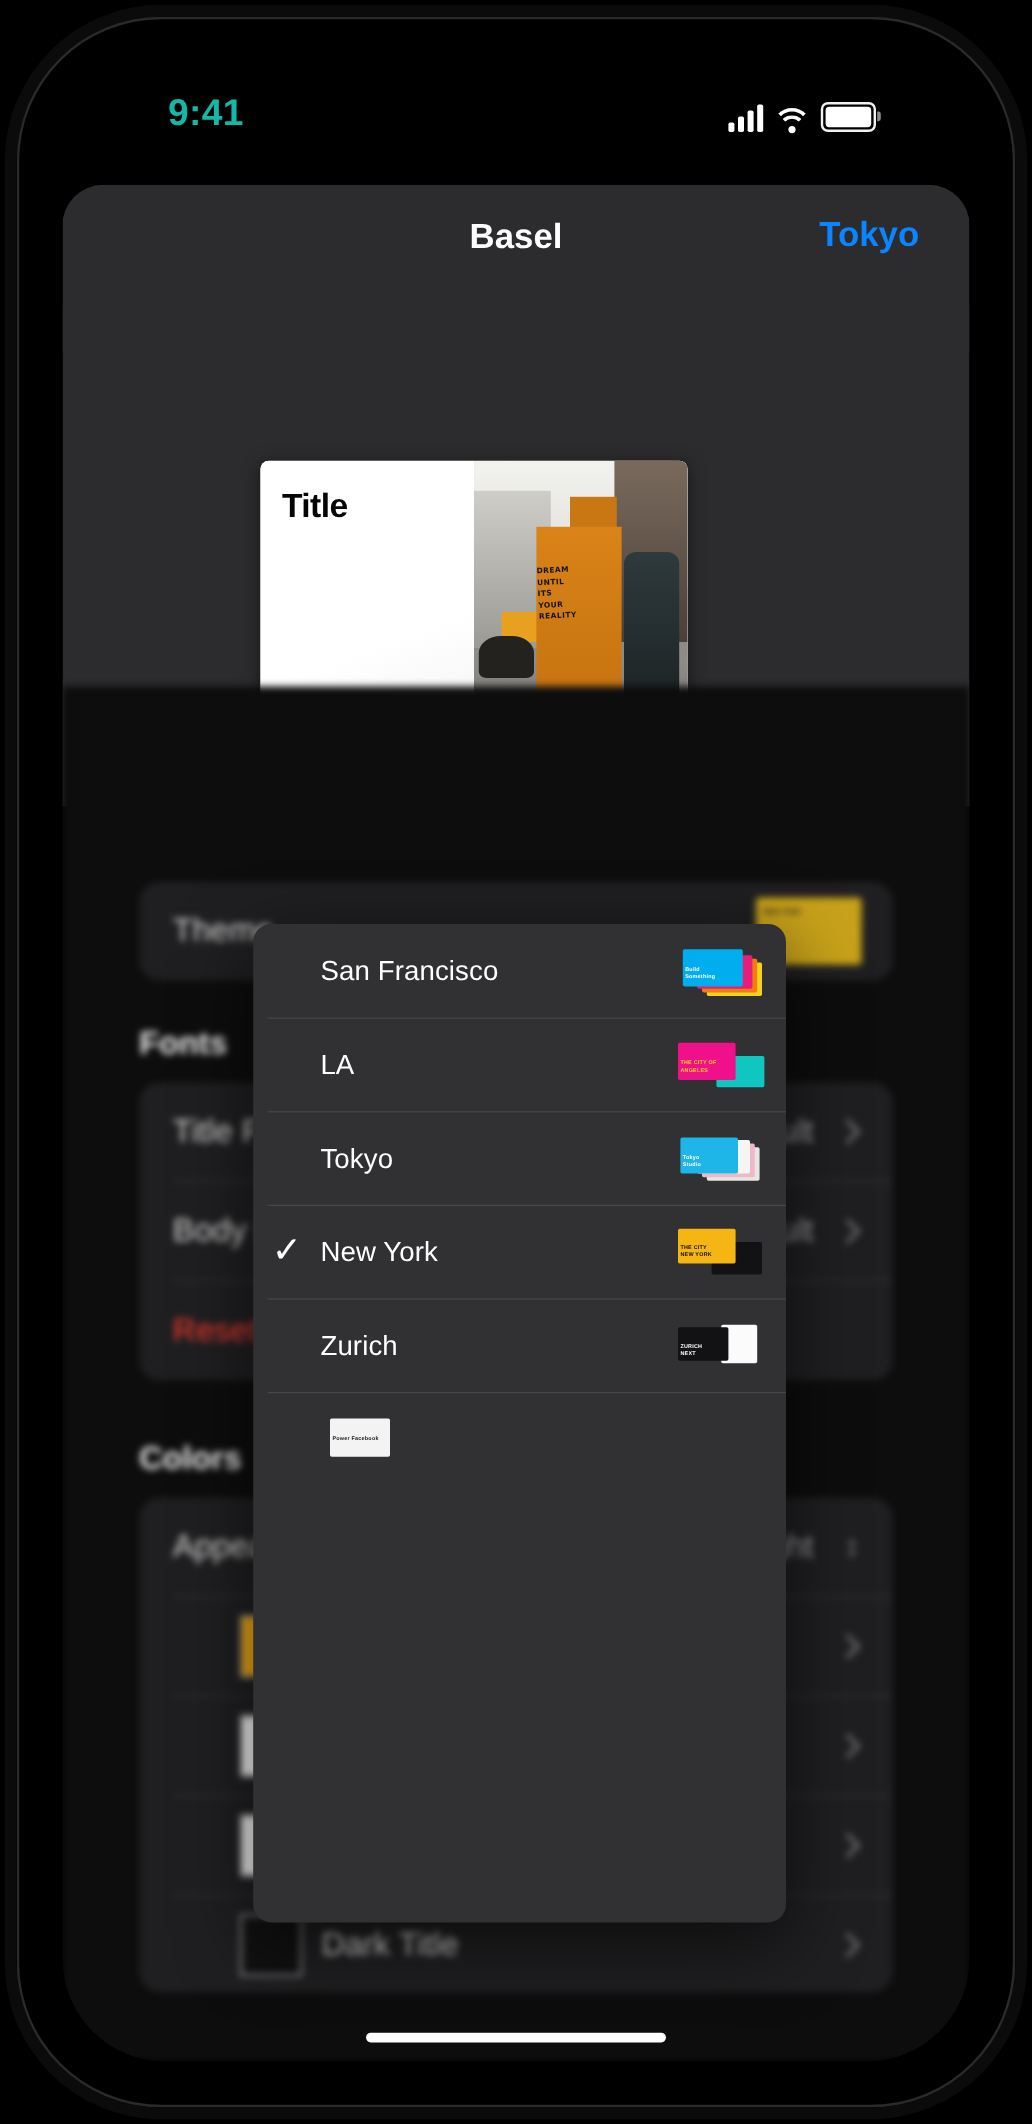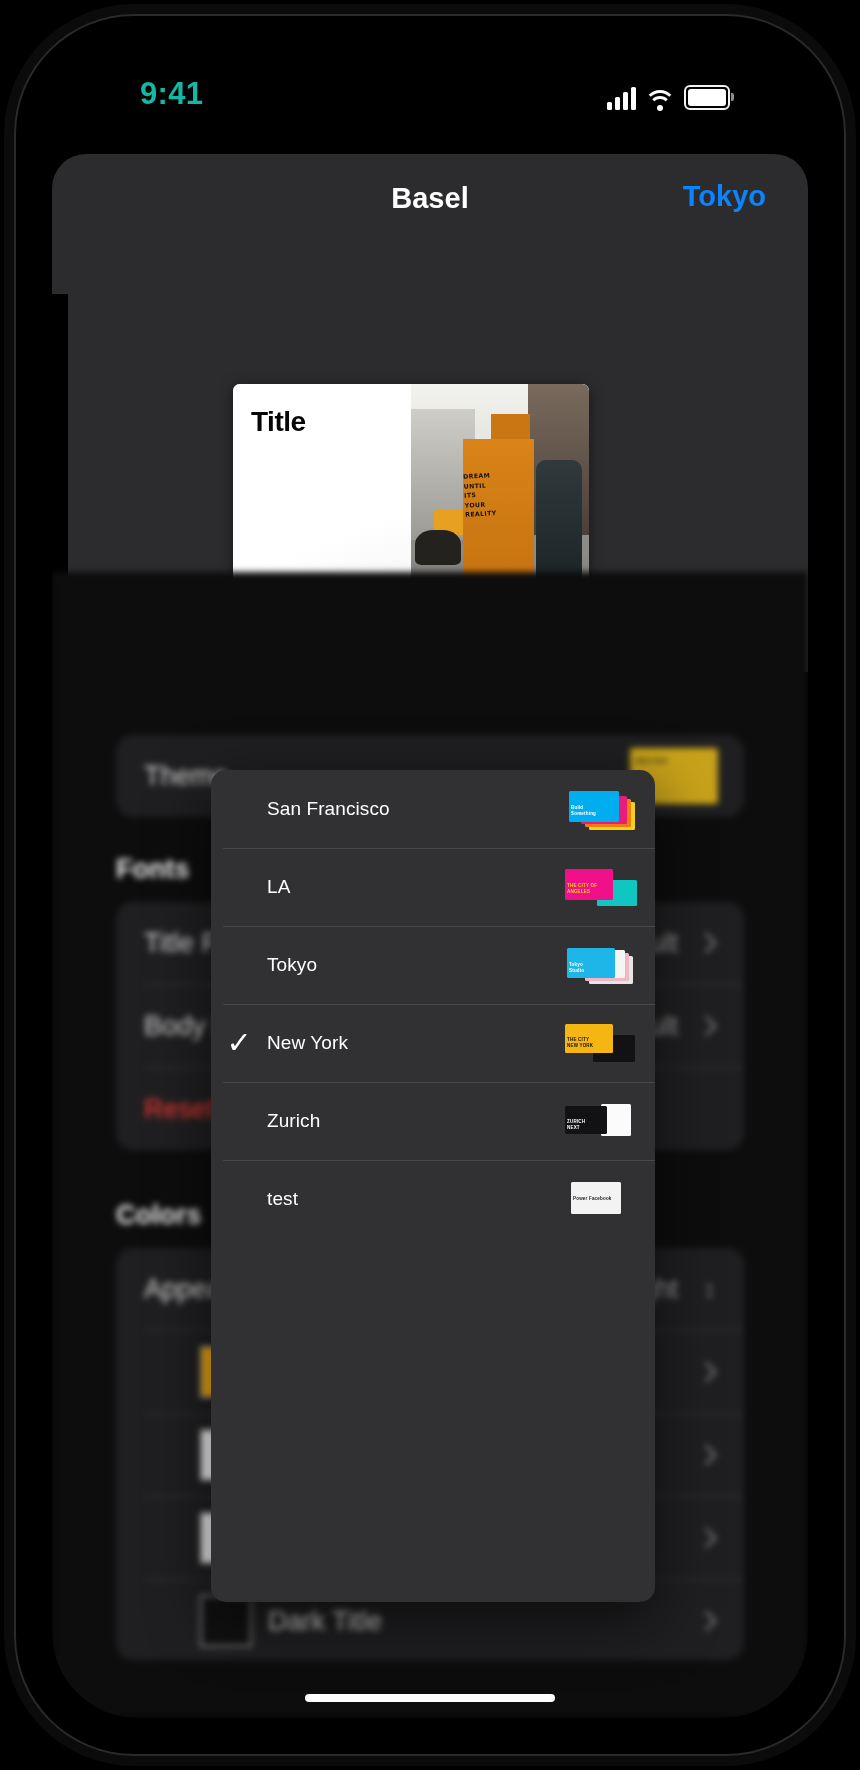--- a/index.html
+++ b/index.html
@@ -33,21 +33,21 @@
   #sheet{position:absolute;left:0;top:102px;width:756px;height:1564px;
       background:#000;border-radius:34px 34px 0 0;overflow:hidden;}
 
   
   #sheet-header{position:absolute;left:0;top:0;width:756px;height:140px;background:#2c2c2e;}
   #page-title{position:absolute;left:0;top:28px;width:756px;text-align:center;
       color:#fff;font-size:29px;font-weight:700;}
   #done-button{position:absolute;right:42px;top:26px;color:#0a84ff;font-size:29px;font-weight:700;}
 
   
-  #preview-area{position:absolute;left:16px;top:100px;width:756px;height:418px;background:#2c2c2e;}
+  #preview-area{position:absolute;left:0;top:100px;width:756px;height:418px;background:#2c2c2e;}
   #preview-card{position:absolute;left:165px;top:130px;width:356px;height:252px;
       background:#fff;border-radius:7px;overflow:hidden;display:flex;
       box-shadow:0 3px 14px rgba(0,0,0,.5);}
   #preview-left{width:178px;height:100%;background:linear-gradient(160deg,#fff 60%,#f1f1f1 100%);position:relative;}
   #preview-title{position:absolute;left:18px;top:22px;font-size:28px;font-weight:900;color:#050505;letter-spacing:-.5px;}
   #preview-photo{width:178px;height:100%;position:relative;overflow:hidden;background:#8d8b88;}
   .ph-sky{position:absolute;left:0;top:0;width:100%;height:42%;
       background:linear-gradient(180deg,#f2f2ef 0%,#dcdbd6 100%);}
   .ph-bldg-l{position:absolute;left:0;top:10%;width:36%;height:52%;
       background:linear-gradient(180deg,#cfcdc7,#9c9a95);}
@@ -91,21 +91,21 @@
       color:#8a8a8e;font-size:24px;line-height:.8;text-align:center;}
 
   
   #theme-menu{position:absolute;left:159px;top:616px;width:444px;height:832px;
       background:#313134;border-radius:15px;overflow:hidden;
       box-shadow:0 18px 60px rgba(0,0,0,.6);}
   .menu-item{position:relative;height:78px;display:flex;align-items:center;}
   .menu-item + .menu-item::before{content:"";position:absolute;left:12px;right:0;top:0;
       height:1px;background:#48484b;}
   .mi-check{width:56px;flex:none;text-align:center;color:#fff;font-size:30px;line-height:1;}
-  .mi-label{flex:1;color:#fff;font-size:19px;letter-spacing:.1px;}
+  .mi-label{flex:1;color:#fff;font-size:23px;letter-spacing:.1px;}
   .mi-thumb{width:74px;flex:none;height:46px;position:relative;margin-right:18px;}
   .tc{position:absolute;border-radius:1.5px;}
   .tc-txt{position:absolute;font-size:4.5px;font-weight:800;line-height:1.35;letter-spacing:.2px;}
 
   
   #home-indicator{position:absolute;left:50%;transform:translateX(-50%);bottom:16px;
       width:250px;height:8px;border-radius:4px;background:#fff;}
 </style>
 </head>
 <body>
@@ -284,21 +284,20 @@
             <div class="mi-label">Zurich</div>
             <div class="mi-thumb">
               <div class="tc" style="left: 38px; top: 6px; width: 30px; height: 32px; background: rgb(251, 251, 251);"></div>
               <div class="tc" style="left: 2px; top: 8px; width: 42px; height: 28px; background: rgb(18, 18, 20);">
                 <div class="tc-txt" style="left: 2px; top: 12.6px; color: rgb(255, 255, 255);">ZURICH<br>NEXT</div>
               </div>
             </div>
           </div>
           <div class="menu-item">
             <div class="mi-check"></div>
-            <div class="mi-label">test</div>
             <div class="mi-thumb">
               <div class="tc" style="left: 8px; top: 6px; width: 50px; height: 32px; background: rgb(243, 243, 243);">
                 <div class="tc-txt" style="left: 2px; top: 14.4px; color: rgb(34, 34, 34);">Power Facebook</div>
               </div>
             </div>
           </div>
         </div>
 
   </div>
 

